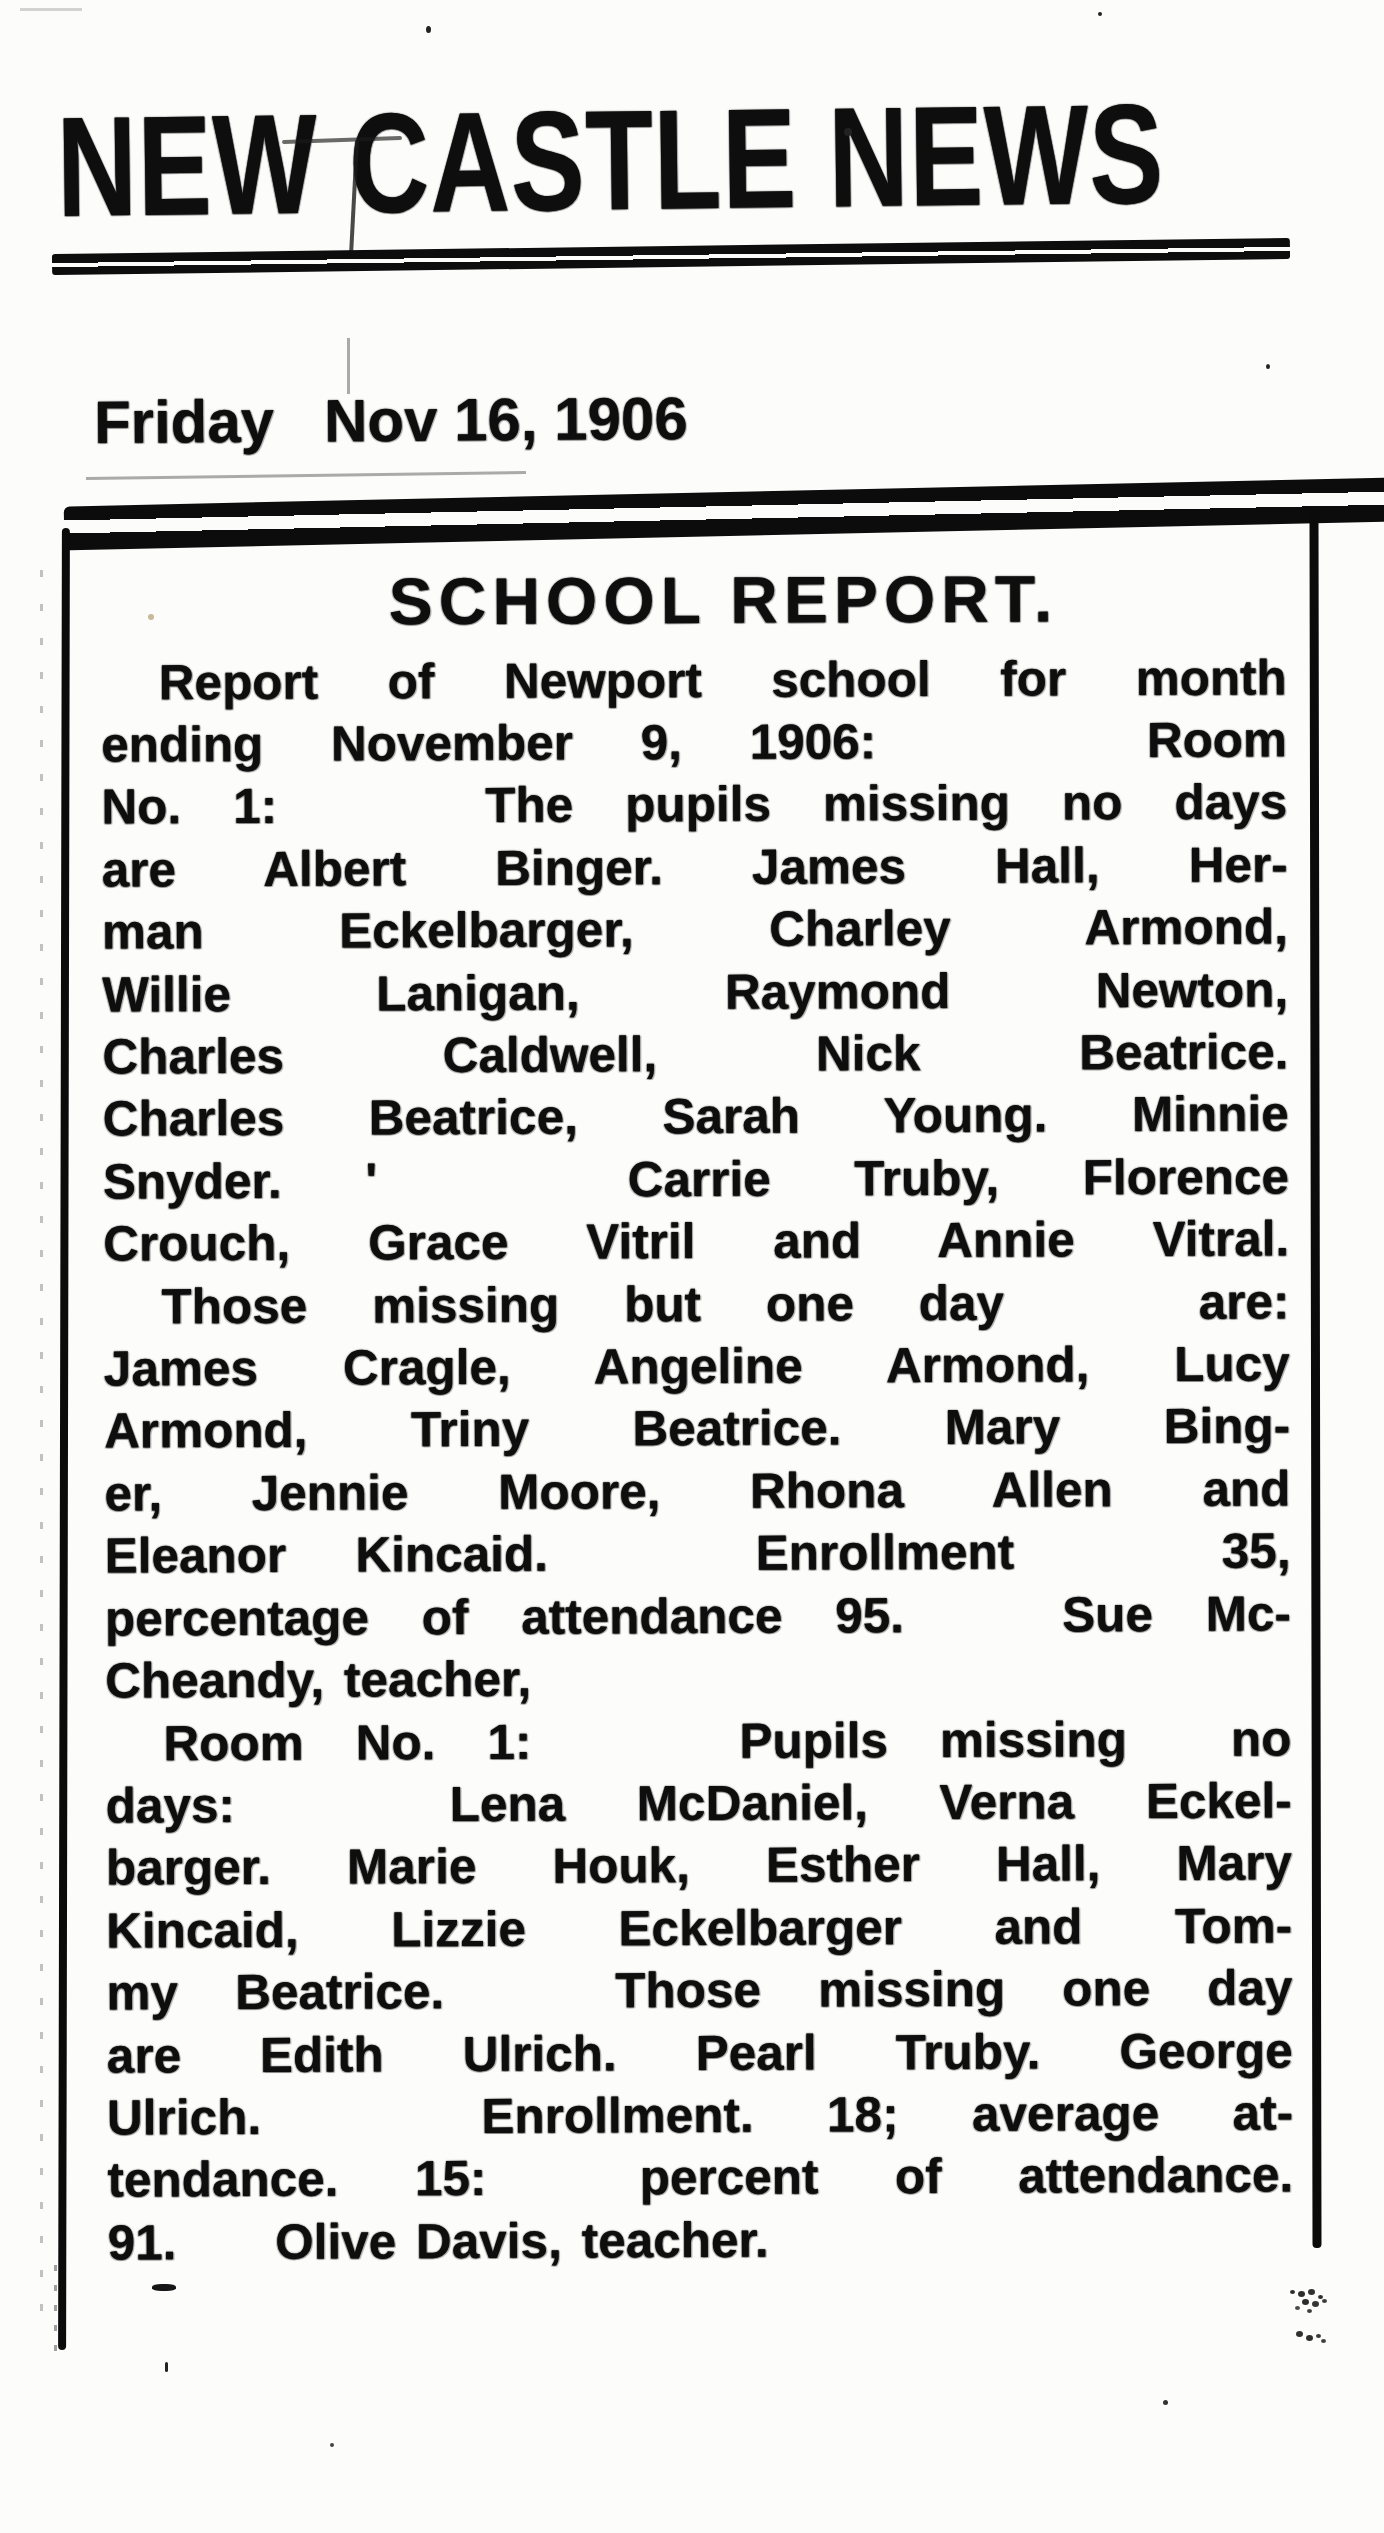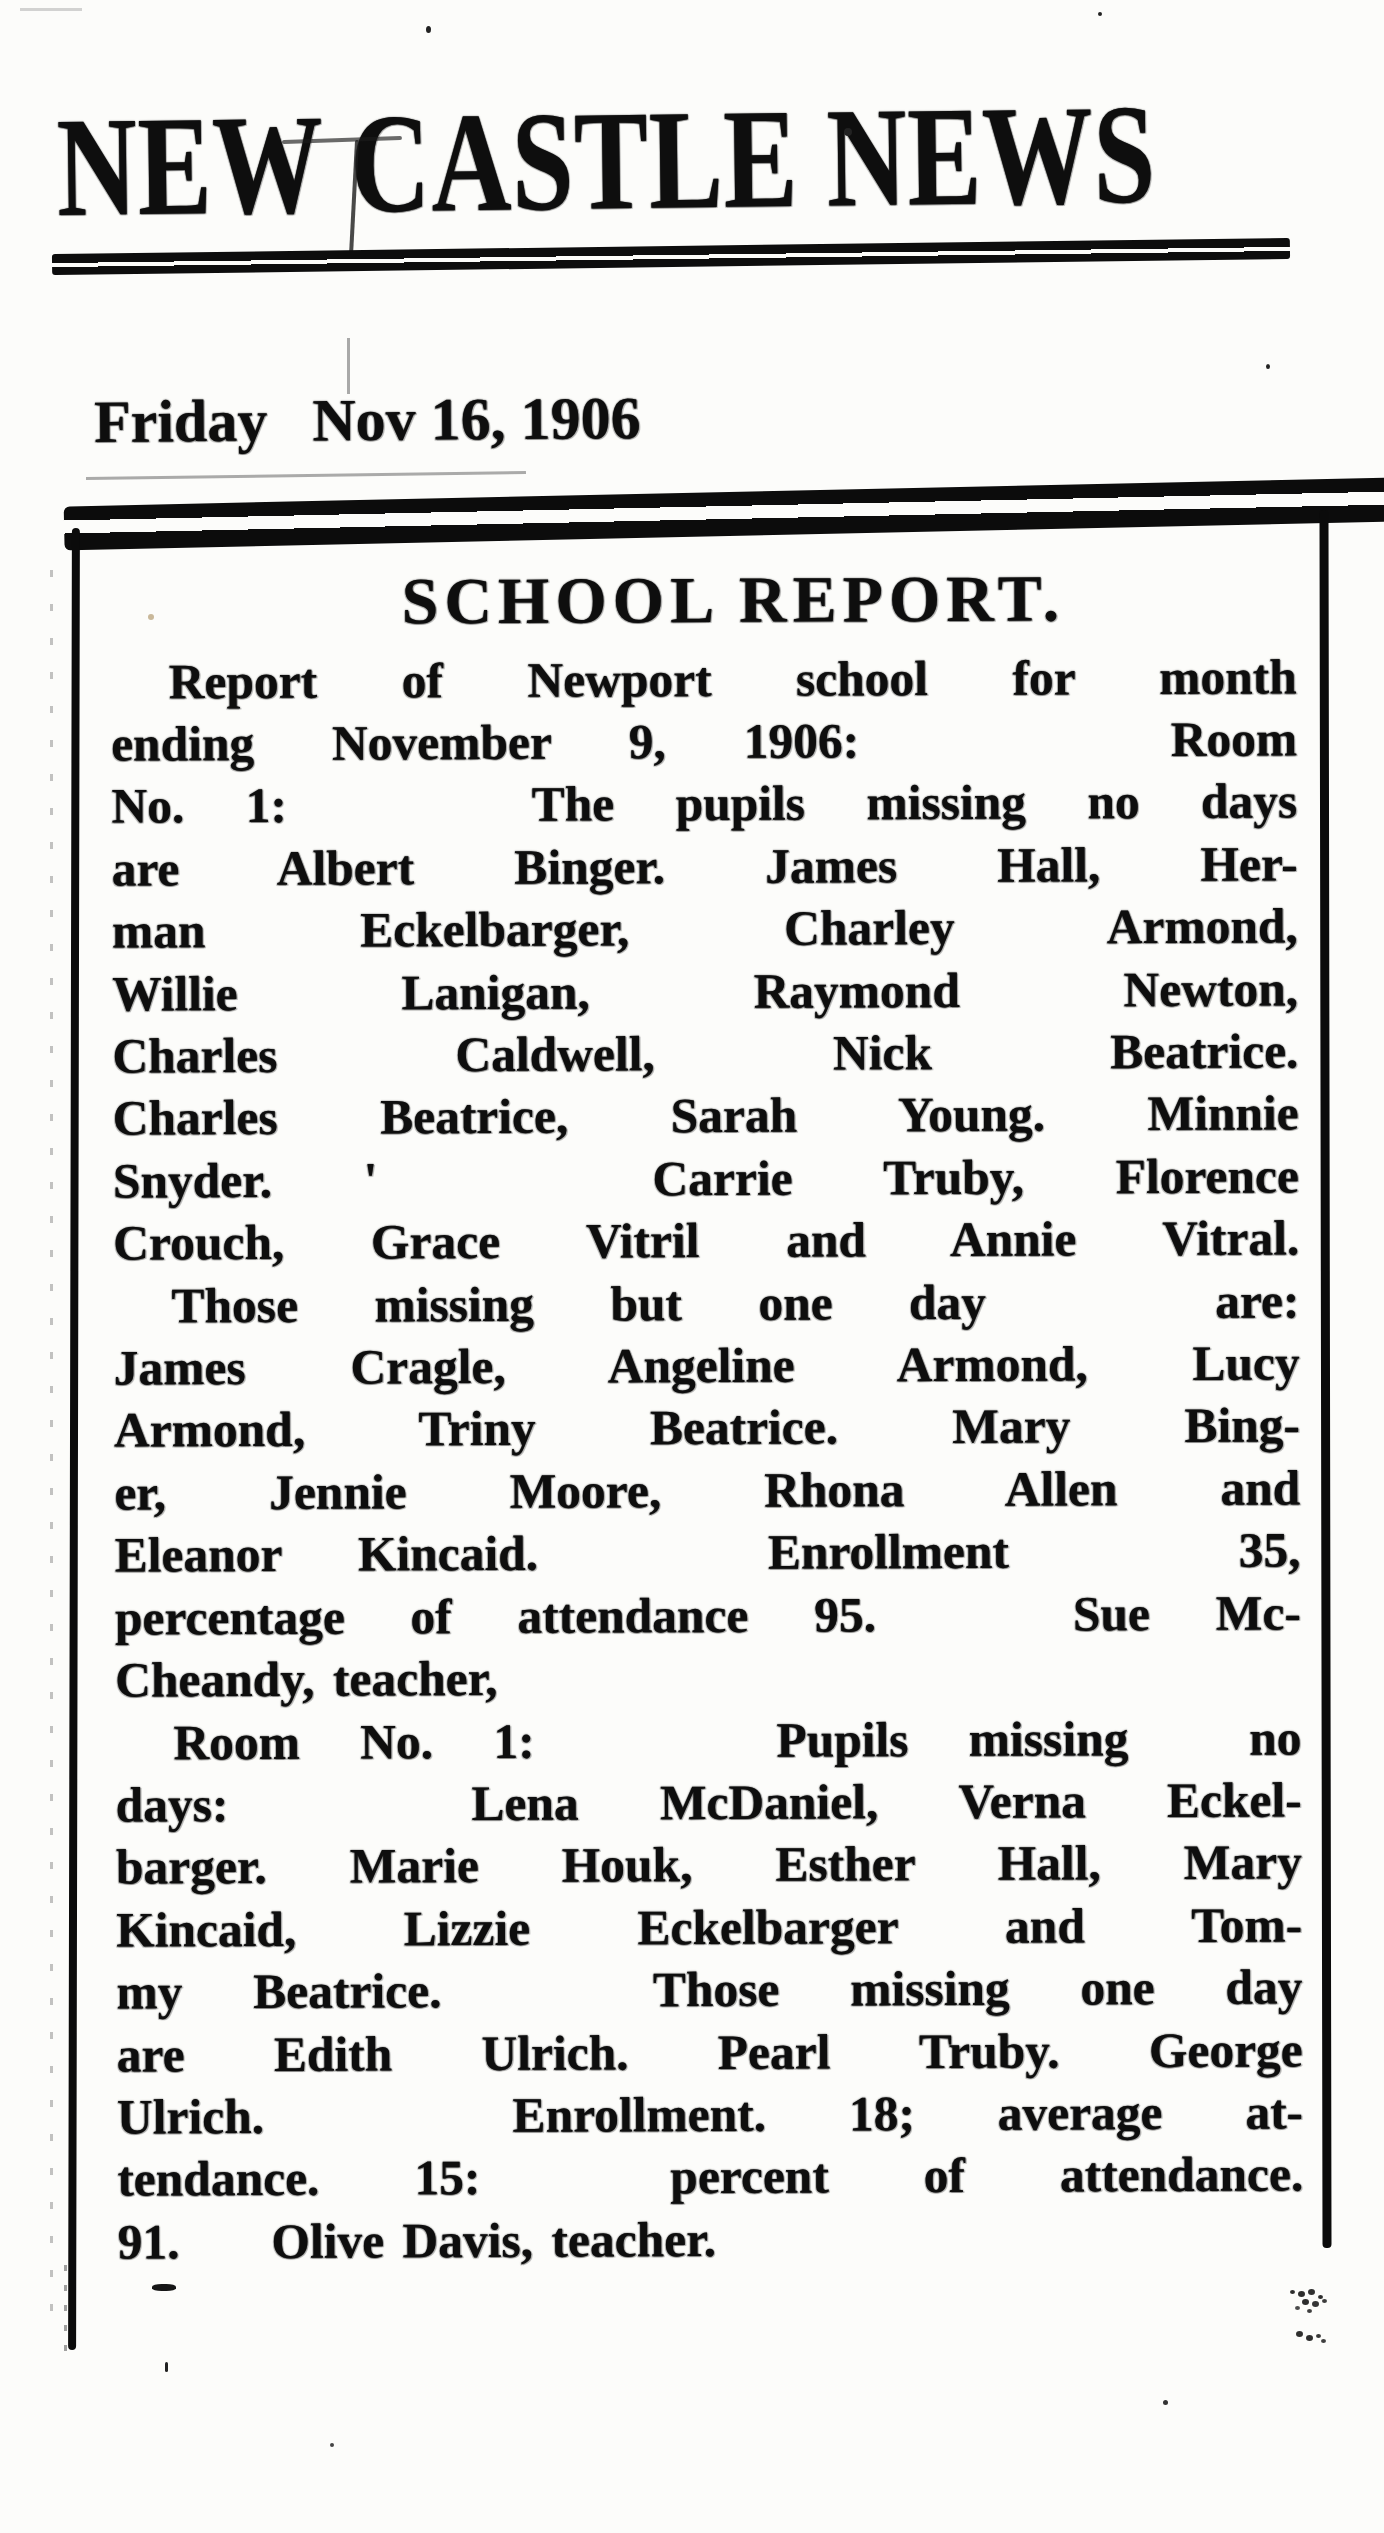--- a/index.html
+++ b/index.html
@@ -1,18 +1,18 @@
 <!DOCTYPE html>
 <html><head>
 <meta charset="utf-8">
 <style>
   html,body{margin:0;padding:0;background:#dcdcdc;}
   .page{
     position:relative;width:1384px;height:2533px;background:#fcfcfa;
-    overflow:hidden;font-family:Liberation Serif, serif;color:#0e0e0e;
+    overflow:hidden;font-family:Liberation Sans, sans-serif;color:#0e0e0e;
     text-shadow:0 0 1.6px rgba(8,8,8,.85), 1.4px 1px 0 rgba(0,0,0,.20), -1px 1.1px 0 rgba(0,0,0,.16);
   }
   
   .masthead-title{
     position:absolute;left:56px;top:96px;font-size:142px;font-weight:bold;line-height:1;
     white-space:nowrap;transform:rotate(-0.7deg) scaleX(0.78);transform-origin:left top;
     letter-spacing:1px;
   }
   .masthead-rule{
     position:absolute;left:52px;top:246px;width:1238px;height:21px;transform:rotate(-0.75deg);
@@ -29,21 +29,21 @@
     transform:rotate(-0.4deg);
   }
   .date-rule-thin{position:absolute;left:86px;top:474px;width:440px;height:3px;background:#666;
     opacity:.55;transform:rotate(-0.8deg);}
   .date-rule{
     position:absolute;left:64px;top:492px;width:1330px;height:44px;transform:rotate(-1.25deg);
     background:linear-gradient(to bottom,#0c0c0c 0 14px,rgba(0,0,0,0) 14px 27px,#0c0c0c 27px 41px);
     border-radius:6px;
   }
   
-  .article{position:absolute;left:70px;top:520px;width:1262px;height:1840px;}
+  .article{position:absolute;left:60px;top:520px;width:1262px;height:1840px;}
   .border-left{position:absolute;left:0;top:8px;width:8px;height:1822px;background:#0b0b0b;
     transform:rotate(0.12deg);border-radius:4px;}
   .border-left-dots{position:absolute;left:-20px;top:50px;width:3px;height:1760px;opacity:.35;
     background:repeating-linear-gradient(to bottom,#555 0 7px,rgba(0,0,0,0) 7px 34px);}
   .border-left-dots-bottom{position:absolute;left:-6px;top:1745px;width:3px;height:100px;opacity:.5;
     background:repeating-linear-gradient(to bottom,#444 0 6px,rgba(0,0,0,0) 6px 20px);}
   .border-right{position:absolute;right:2px;top:-10px;width:9px;height:1738px;background:#0b0b0b;
     transform:rotate(-0.1deg);border-radius:4px;}
   .content{margin:0 32px 0 44px;transform:rotate(-0.25deg);}
   .headline{

